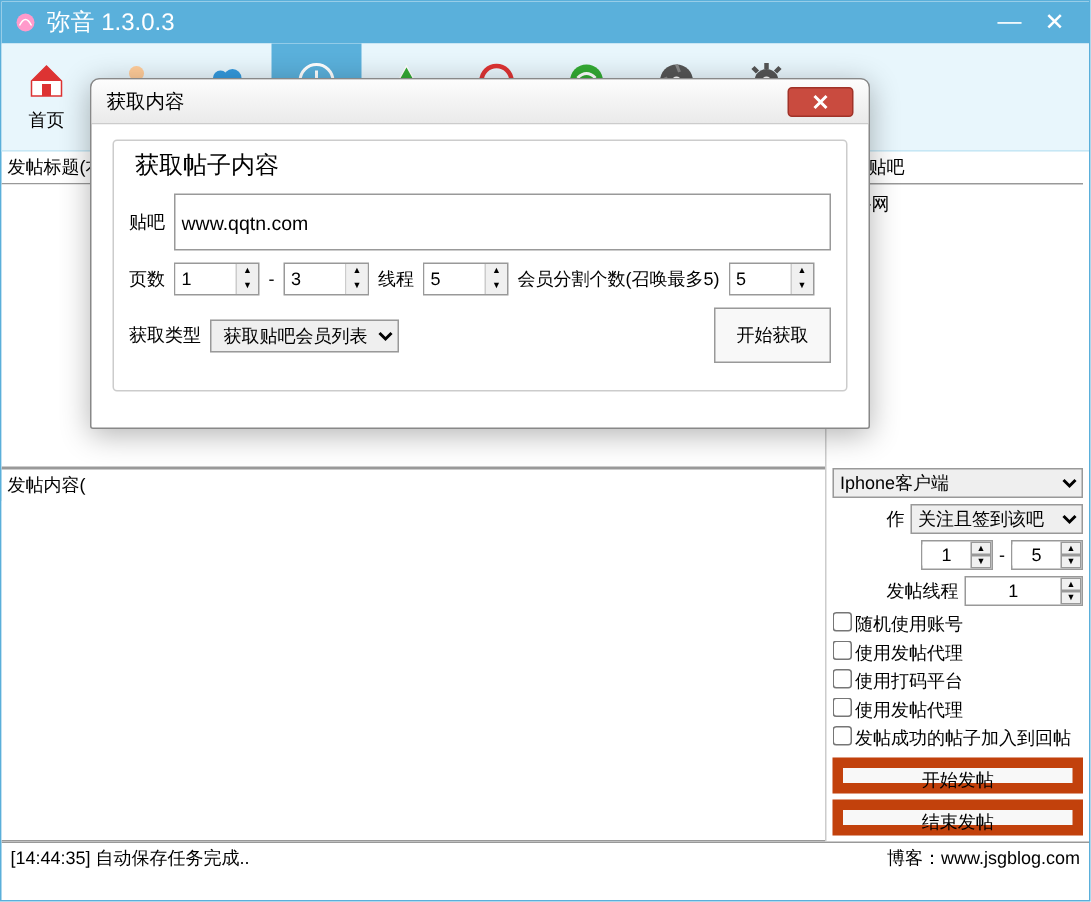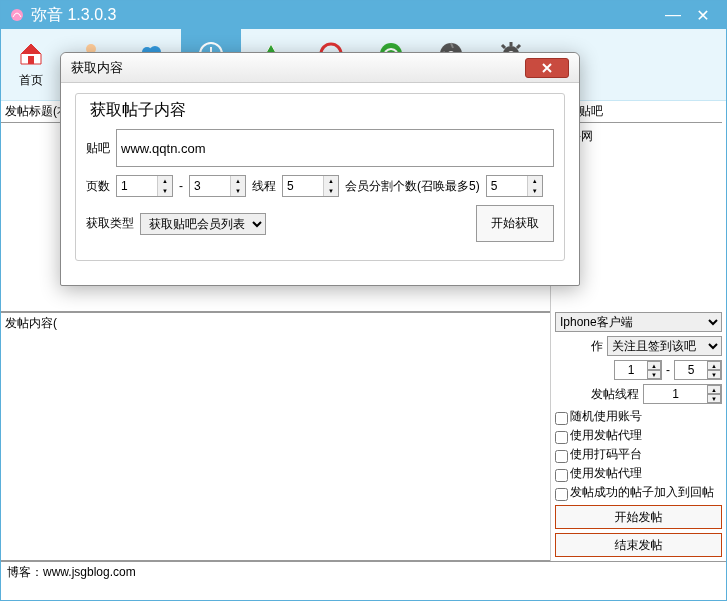--- a/index.html
+++ b/index.html
@@ -25,22 +25,22 @@
 .right-body .item { padding: 1px 2px; }
 .right-controls { display: flex; flex-direction: column; gap: 4px; padding: 4px 0; }
 .rc-row { display: flex; align-items: center; gap: 4px; }
 .rc-row label { white-space: nowrap; margin-left: 36px; }
 .rc-row select { flex: 1; border: 1px solid #999; height: 20px; font-size: 12px; }
 .rc-row .numinput { display: flex; align-items: center; border: 1px solid #999; height: 20px; }
 .rc-row .numinput input { width: 32px; border: none; text-align: center; font-size: 12px; }
 .rc-row .numinput .spin { display: flex; flex-direction: column; }
 .rc-row .numinput .spin button { width: 14px; height: 9px; font-size: 6px; border: 1px solid #999; background: #f0f0f0; padding: 0; line-height: 6px; }
 .rc-checks { display: flex; flex-wrap: wrap; gap: 2px 4px; }
-.rc-checks label { display: flex; align-items: flex-end; gap: 2px; font-size: 11px; white-space: nowrap; }
-.rc-btn { border: 1px solid #c2410c; background: #f8f8f8; height: 24px; cursor: pointer; }
+.rc-checks label { display: flex; align-items: flex-start; gap: 2px; font-size: 11px; white-space: nowrap; }
+.rc-btn { border: 7px solid #c2410c; background: #f8f8f8; height: 24px; cursor: pointer; }
 .statusbar { height: 22px; border-top: 1px solid #999; display: flex; align-items: center; padding: 0 6px; font-size: 12px; }
 .statusbar .sb-left { flex: 1; }
 .statusbar .sb-right { }
 .modal { position: absolute; left: 60px; top: 52px; width: 520px; background: #fff; border: 1px solid #888; box-shadow: 0 4px 20px rgba(0,0,0,0.3); border-radius: 6px 6px 2px 2px; }
 .modal-title { background: linear-gradient(#fdfdfd,#eaeaea); height: 30px; display: flex; align-items: center; padding: 0 10px; border-bottom: 1px solid #ccc; border-radius: 6px 6px 0 0; }
 .modal-title span { flex: 1; font-size: 13px; }
 .modal-close { background: #c94b3f; color: #fff; border: 1px solid #a03228; width: 44px; height: 20px; border-radius: 3px; font-size: 11px; cursor: pointer; display: flex; align-items: center; justify-content: center; }
 .modal-body { padding: 10px 14px 14px; }
 .fieldset { border: 1px solid #ccc; border-radius: 3px; padding: 10px; margin-bottom: 10px; }
 .fieldset-title { margin-top: -18px; background: #fff; display: inline-block; padding: 0 4px; font-size: 16px; }
@@ -214,20 +214,21 @@
             <span>发帖成功的帖子加入到回帖</span>
           </label>
       </div>
       <button class="rc-btn">开始发帖</button>
       <button class="rc-btn">结束发帖</button>
     </div>
   </div>
 </div>
 
 <div class="statusbar">
+  <span class="sb-left">[14:44:35] 自动保存任务完成..</span>
   <span class="sb-right">博客：www.jsgblog.com</span>
 </div>
 
 <div class="modal">
   <div class="modal-title">
     <span>获取内容</span>
     <div class="modal-close">
       <svg width="12" height="10">
           <path d="M2 1 L10 9 M10 1 L2 9" stroke="#fff" stroke-width="2"></path>
         </svg>

